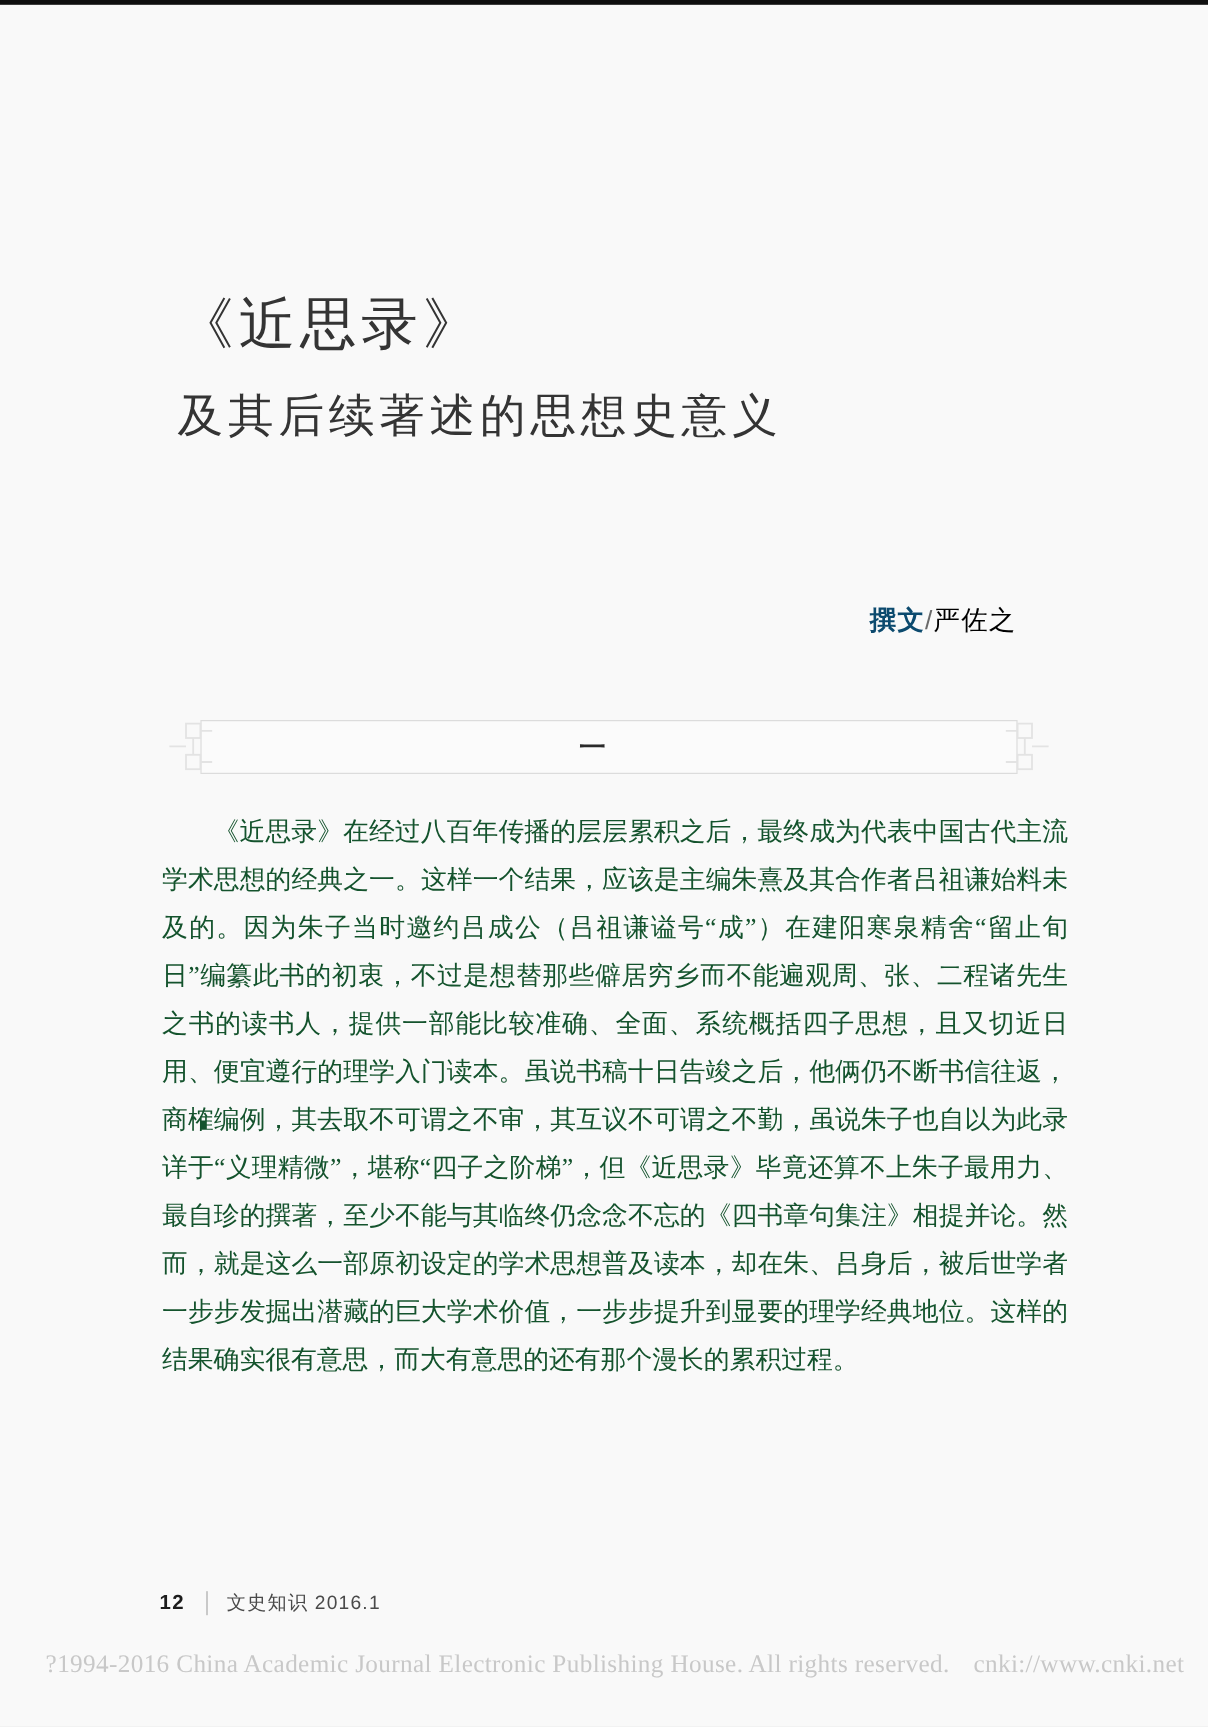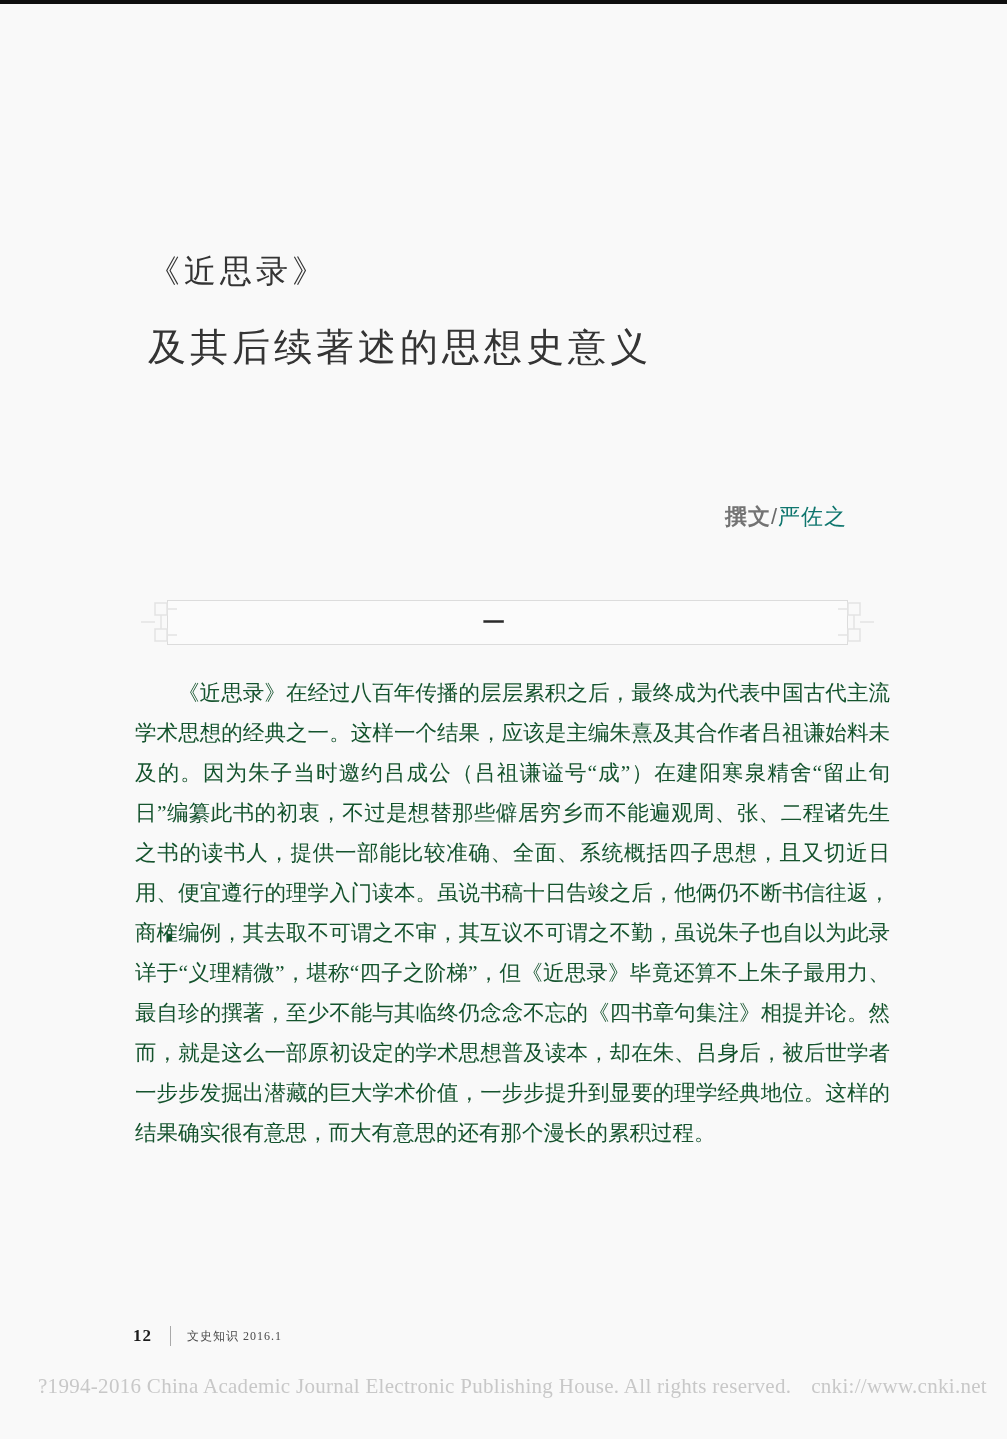--- a/index.html
+++ b/index.html
@@ -14,35 +14,35 @@
   }
   .topbar {
     position:absolute; top:0; left:0; width:100%; height:4px;
     background:#0f0f0f;
   }
   .title-block {
     position:absolute; left:148px; top:240px; width:720px;
     color:#343434;
   }
   .title-line1 {
-    font-size:32px; letter-spacing:4px; line-height:62px; font-weight:400;
+    font-size:47px; letter-spacing:4px; line-height:62px; font-weight:400;
   }
   .title-line2 {
     font-size:38px; letter-spacing:4px; line-height:62px; font-weight:400;
     margin-top:14px;
   }
   .byline {
     position:absolute; top:502px; right:160px;
     font-family:"Liberation Sans","DejaVu Sans",sans-serif;
     font-size:22px; color:#3c3c3c; letter-spacing:1px;
     white-space:nowrap;
   }
-  .byline .byline-label { font-weight:700; color:#737373;margin-top:36px; }
+  .byline .byline-label { font-weight:700; color:#0c4a6e;margin-top:36px; }
   .byline .byline-sep { color:#6a6a6a; font-weight:400; }
-  .byline .byline-author { color:#0f766e; font-weight:400; }
+  .byline .byline-author { color:#000000; font-weight:400; }
   .section-wrap {
     position:absolute; left:167px; top:600px; width:681px; height:45px;
   }
   .section-box {
     width:100%; height:100%;
     border:1px solid #dcdcdc;
     background:#fbfbfb;
     display:flex; align-items:center; justify-content:center;
     font-family:"Liberation Sans","DejaVu Sans",sans-serif;
     font-weight:700; font-size:22px; color:#2a2a2a; letter-spacing:1.5px;
@@ -54,28 +54,28 @@
   .ornament.left  { left:-26px; }
   .ornament.right { right:-26px; transform:scaleX(-1); }
   .body-text {
     position:absolute; left:135px; top:673px; width:755px;
     font-size:21.5px; line-height:40px; color:#14532d;
     text-align:justify;
   }
   .body-text p { text-indent:2em; margin:0; }
   .footer {
     position:absolute; left:133px; top:1326px;
-    display:flex; align-items:center;
-    font-family:Liberation Serif, serif;
+    display:flex; align-items:flex-start;
+    font-family:Liberation Sans, sans-serif;
   }
   .page-num { font-size:17px; font-weight:700; color:#1c1c1c; letter-spacing:1px; }
   .footer-divider {
     width:1px; height:20px; background:#a9a9a9; margin:0 16px 0 18px;
   }
-  .journal-name { font-size:12px; color:#4a4a4a; letter-spacing:1px; }
+  .journal-name { font-size:16px; color:#4a4a4a; letter-spacing:1px; }
   .watermark {
     position:absolute; left:0; top:1374px; width:100%;
     padding:0 20px 0 38px;
     display:flex; justify-content:space-between; align-items:flex-end;
     font-family:"Liberation Serif","DejaVu Serif",serif;
     font-size:21px; color:#c8c8c8; letter-spacing:0.3px;
     white-space:nowrap;
   }
 </style>
 </head>

